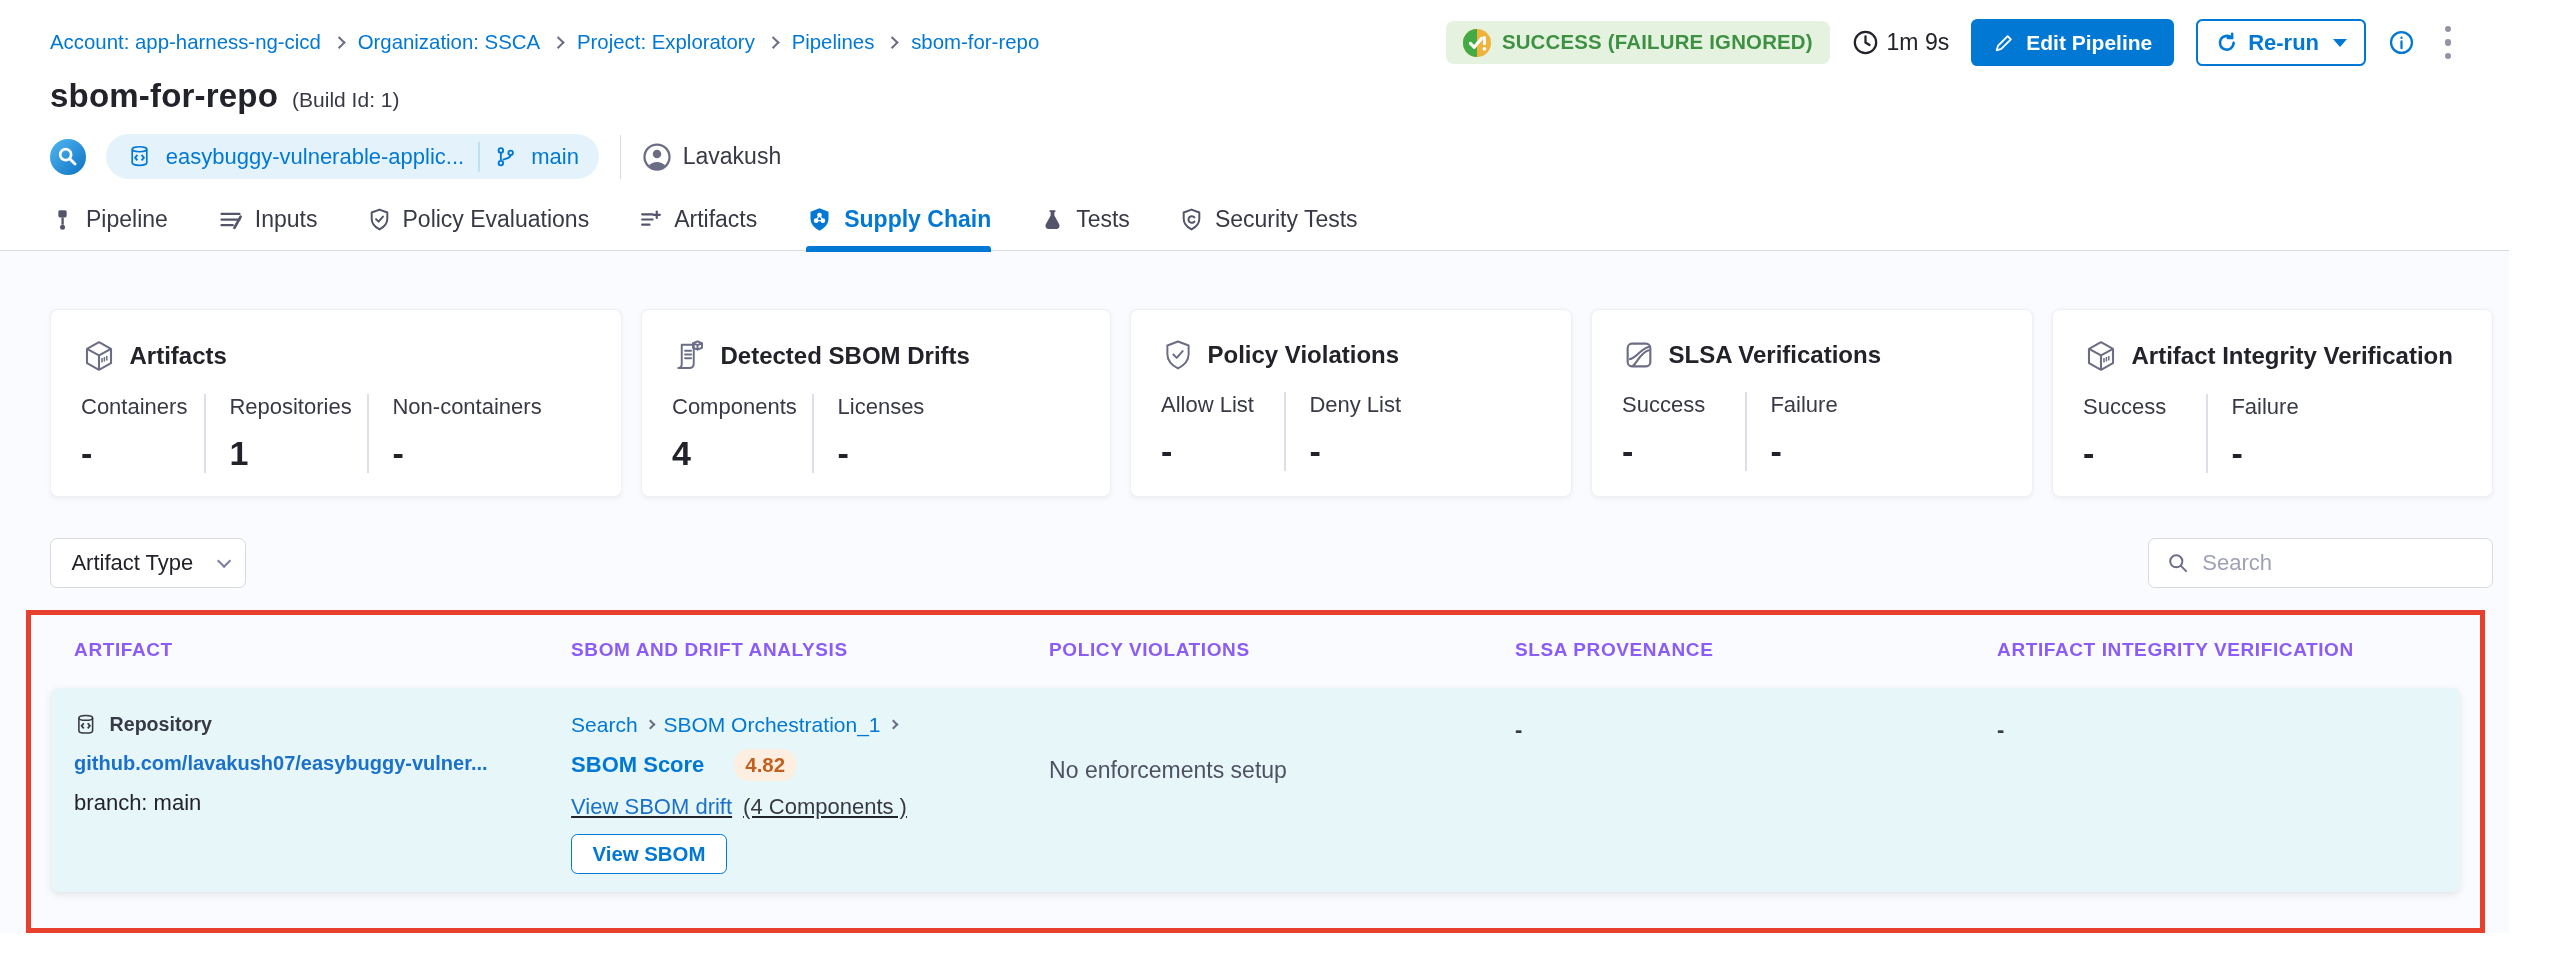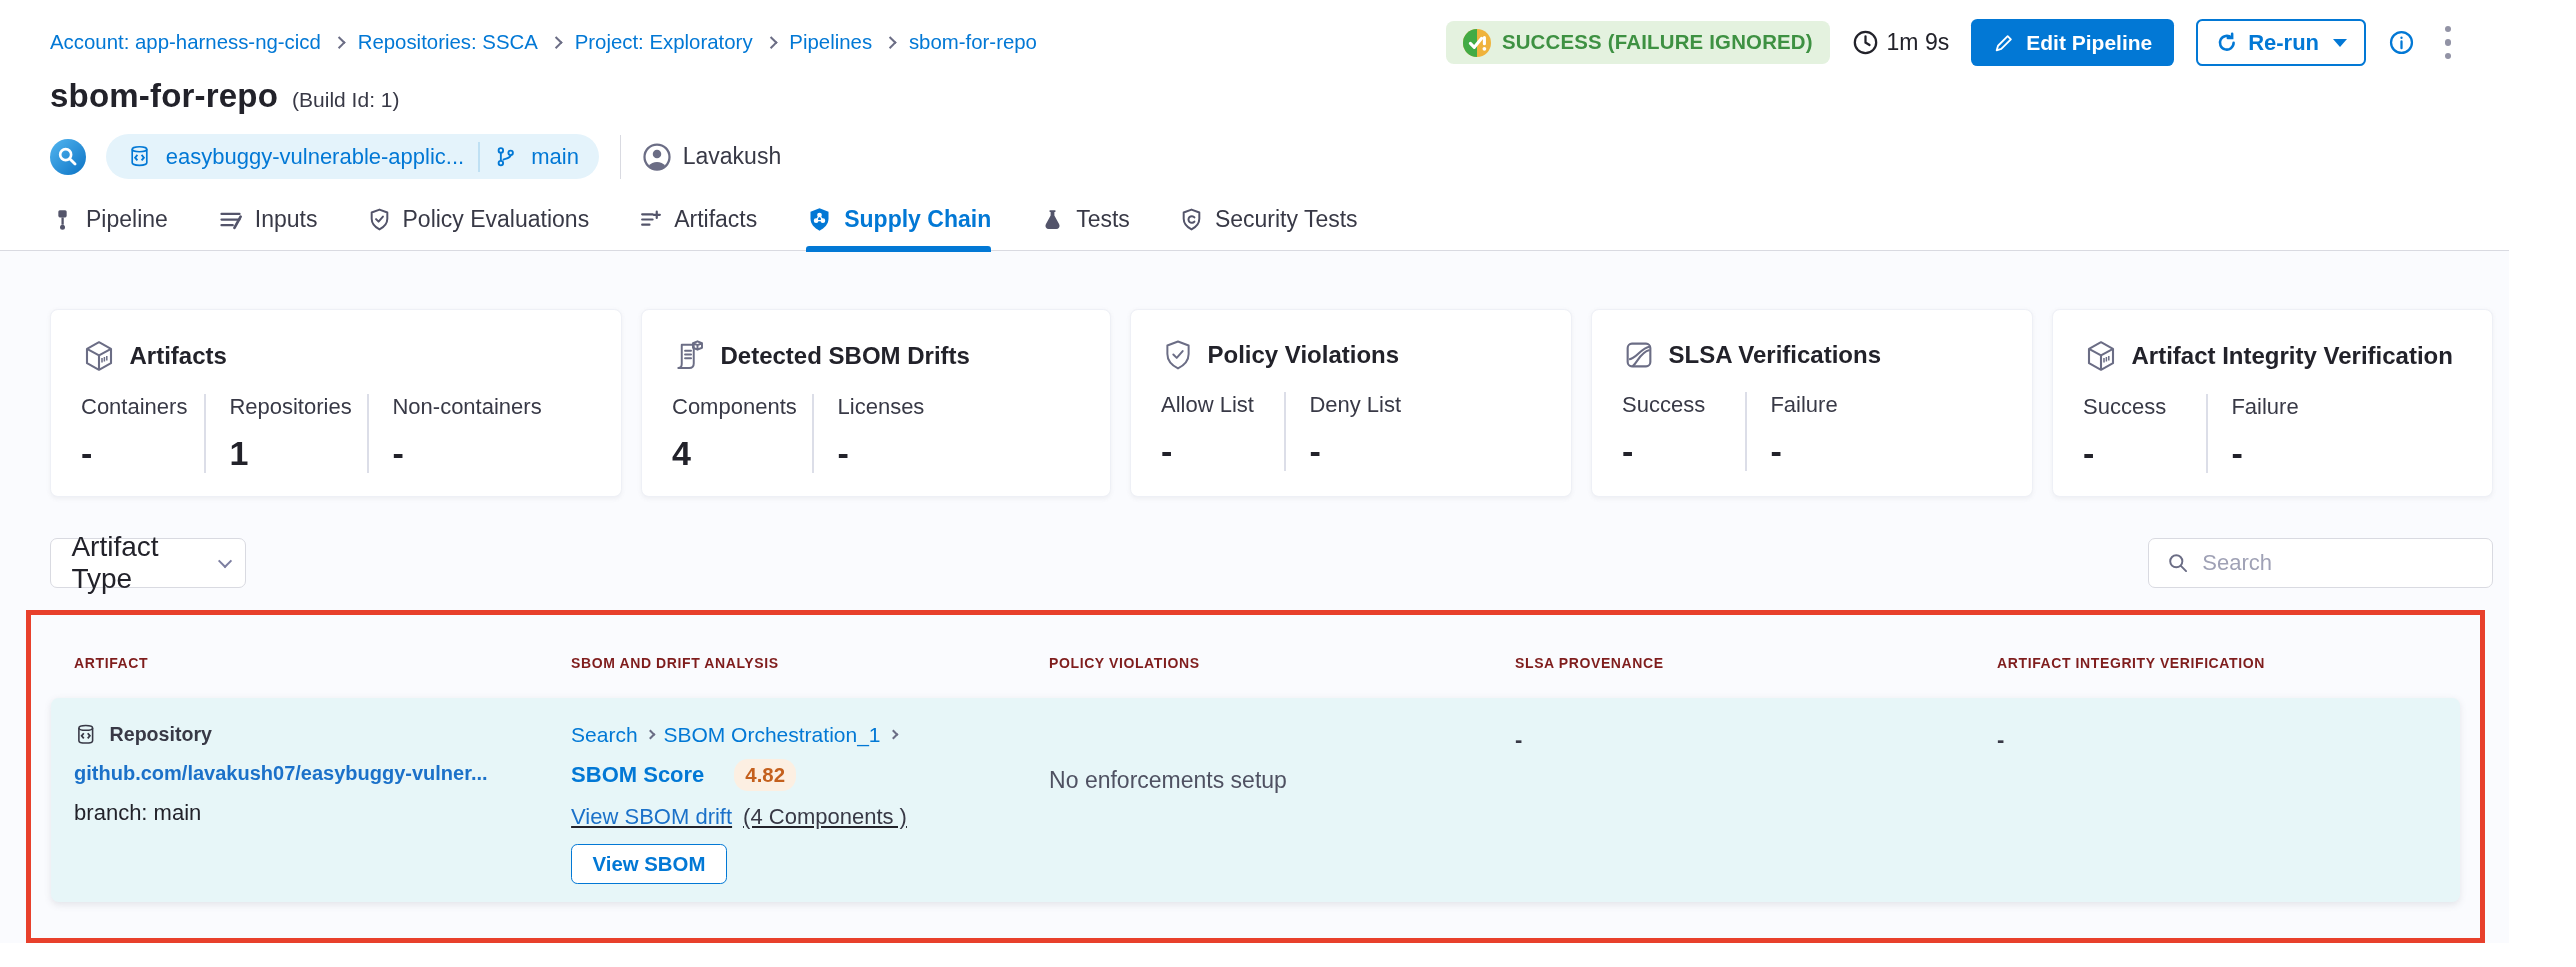--- a/index.html
+++ b/index.html
@@ -47,29 +47,29 @@
   .card { background:#fff; border:0.8px solid #eef0f6; border-radius:7.8px; box-shadow:0 1.6px 4.7px rgba(96,97,112,.08); height:188px; padding:28px 30px; }
   .card-1 { flex:0 0 572px; } .card-2 { flex:0 0 470px; } .card-3 { flex:0 0 442px; } .card-4 { flex:0 0 442px; } .card-5 { flex:1; }
   .card-title { display:flex; align-items:center; gap:12.5px; font-size:24px; font-weight:bold; color:#22222a; }
   .card-stats { display:flex; margin-top:20.4px; }
   .stat { min-width:117px; padding-right:9.4px; }
   .stat-label { font-size:22px; color:#383946; }
   .stat-value { font-size:34px; font-weight:bold; color:#22222a; margin-top:14px; }
   .stat-div { width:1.6px; background:#dcdee8; margin:0 23.5px 0 6.3px; align-self:stretch; }
 
   .filter-row { display:flex; align-items:center; justify-content:space-between; margin:41px 15.7px 0 50px; }
-  .select-box { display:flex; align-items:center; justify-content:space-between; width:196px; height:50px; background:#fff; border:1.6px solid #d9dae1; border-radius:7px; padding:0 15.7px 0 20.4px; font-size:28px; color:#22222a; cursor:pointer; }
+  .select-box { display:flex; align-items:center; justify-content:space-between; width:196px; height:50px; background:#fff; border:1.6px solid #d9dae1; border-radius:7px; padding:0 15.7px 0 20.4px; font-size:22px; color:#22222a; cursor:pointer; }
   .chev-down { width:10.2px; height:10.2px; border-right:2.3px solid #7c7ea0; border-bottom:2.3px solid #7c7ea0; transform:rotate(45deg); margin-top:-4.7px; }
   .search-box { display:flex; align-items:center; gap:12.5px; width:345px; height:50px; background:#fff; border:1.6px solid #d9dae1; border-radius:7px; padding:0 17px; }
   .search-box input { border:none; outline:none; flex:1; font-size:22px; font-family:inherit; color:#22222a; background:transparent; }
   .search-box input::placeholder { color:#9fa1b5; }
 
   .highlight-box { margin:22px 0 0 26px; width:2459px; border:5.5px solid #e8402c; padding:23.5px 0 36px 0; }
   .thead { display:grid; grid-template-columns:497px 478px 466px 482px 1fr; margin:0 20.4px 0 19.6px; }
-  .th { padding-left:23.5px; font-size:14px; font-weight:bold; color:#7f1d1d; letter-spacing:0.6px;margin-top:16px; }
+  .th { padding-left:23.5px; font-size:19px; font-weight:bold; color:#8b5cf6; letter-spacing:0.6px; }
   .trow { display:grid; grid-template-columns:497px 478px 466px 482px 1fr; margin:27px 20.4px 0 19.6px; height:204px; background:#e7f6f8; border-radius:7.8px; box-shadow:0 2.3px 7.8px rgba(96,97,112,.14); }
   .cell { padding:25px 12.5px 0 23.5px; }
   .artifact-tag { display:flex; align-items:center; gap:12px; font-size:19.6px; font-weight:bold; color:#383946; }
   .repo-link { margin-top:15.7px; font-size:20px; font-weight:bold; color:#1b71c9; cursor:pointer; white-space:nowrap; }
   .branch-line { margin-top:15.7px; font-size:22px; color:#22222a; }
   .sbom-crumb { display:flex; align-items:center; gap:9.4px; font-size:21px; color:#0278d5; }
   .sbom-crumb a { color:#0278d5; text-decoration:none; cursor:pointer; }
   .crumb-sep-sm { width:7px; height:7px; border-right:2.3px solid #6b6d85; border-top:2.3px solid #6b6d85; transform:rotate(45deg); }
   .score-line { display:flex; align-items:center; gap:30px; margin-top:12.5px; }
   .score-label { font-size:22px; font-weight:bold; color:#0278d5; cursor:pointer; }
@@ -87,21 +87,21 @@
 <body>
 
 <div class="root">
   <div class="app">
 
     <header class="top-header">
       <div class="breadcrumb-row">
         <nav class="breadcrumb">
           <a>Account: app-harness-ng-cicd</a>
           <span class="crumb-sep"></span>
-          <a>Repositories: SSCA</a>
+          <a>Organization: SSCA</a>
           <span class="crumb-sep"></span>
           <a>Project: Exploratory</a>
           <span class="crumb-sep"></span>
           <a>Pipelines</a>
           <span class="crumb-sep"></span>
           <a>sbom-for-repo</a>
         </nav>
         <div class="top-actions">
           <div class="status-badge">
             <span class="icon">

